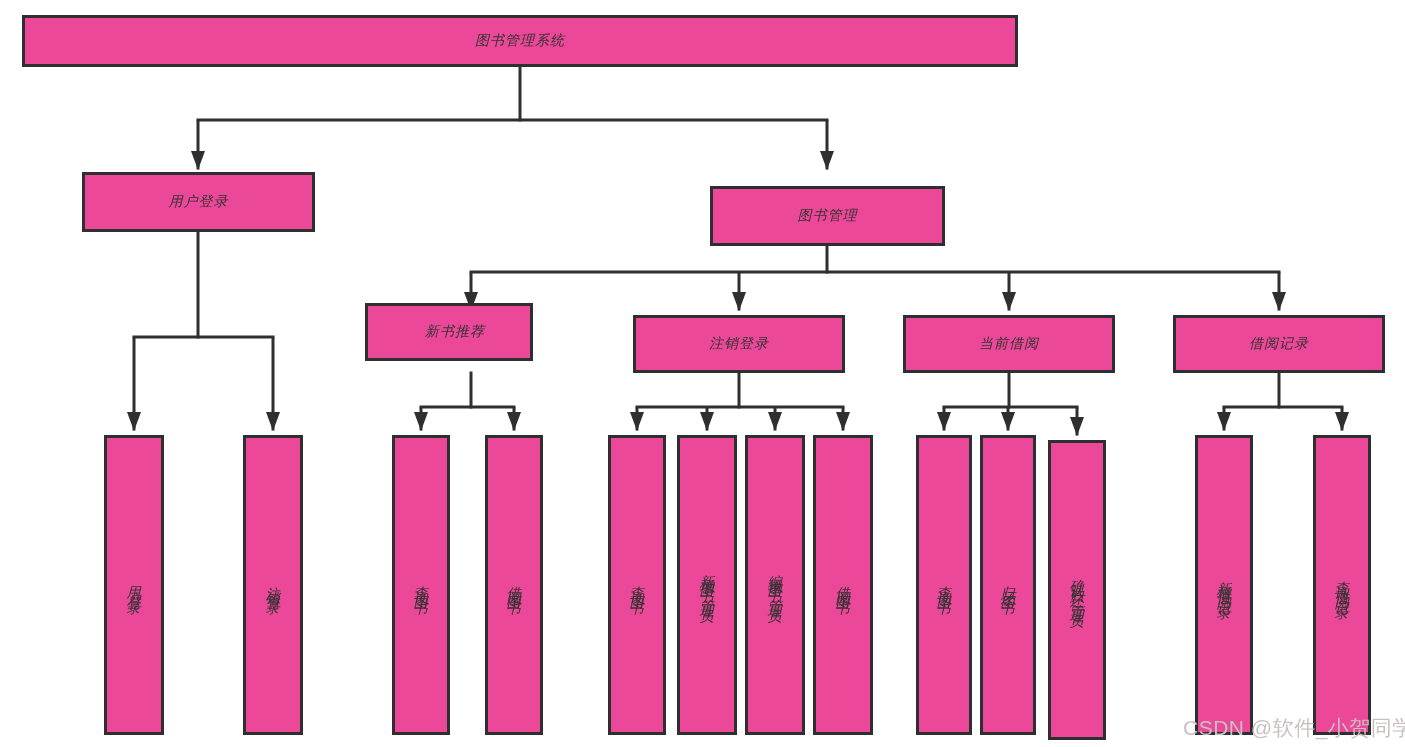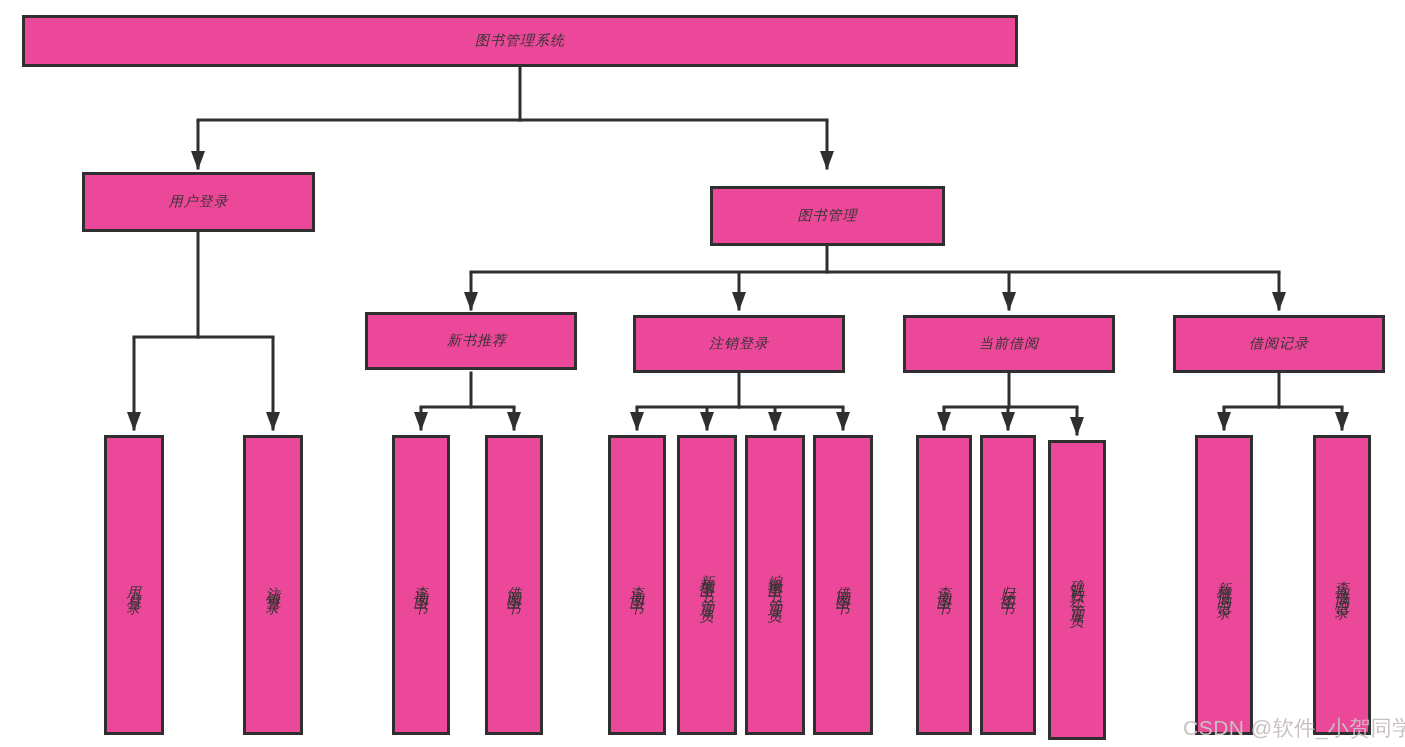--- a/index.html
+++ b/index.html
@@ -40,21 +40,21 @@
     writing-mode: vertical-rl;
     letter-spacing: 5px;
     line-height: 1;
     text-align: center;
     padding: 6px 0;
   }
   
   #root-box      { left: 22px;   top: 15px;  width: 996px; height: 52px; }
   #user-login    { left: 82px;   top: 172px; width: 233px; height: 60px; }
   #book-mgmt     { left: 710px;  top: 172px; width: 235px; height: 60px; margin-top: 14px; }
-  #new-rec       { left: 365px;  top: 312px; width: 212px; height: 58px; padding-left: 12px; }
+  #new-rec       { left: 365px;  top: 303px; width: 168px; height: 58px; padding-left: 12px; }
   #borrow        { left: 633px;  top: 315px; width: 212px; height: 58px; }
   #current       { left: 903px;  top: 315px; width: 212px; height: 58px; }
   #records       { left: 1173px; top: 315px; width: 212px; height: 58px; text-align: center; }
   #leaf-login    { left: 104px;  top: 435px; width: 60px; height: 300px; }
   #leaf-logout   { left: 243px;  top: 435px; width: 60px; height: 300px; }
   #leaf-q1       { left: 392px;  top: 435px; width: 58px; height: 300px; }
   #leaf-b1       { left: 485px;  top: 435px; width: 58px; height: 300px; }
   #leaf-q2       { left: 608px;  top: 435px; width: 58px; height: 300px; }
   #leaf-add-book { left: 677px;  top: 435px; width: 60px; height: 300px; }
   #leaf-edit-book{ left: 745px;  top: 435px; width: 60px; height: 300px; }

